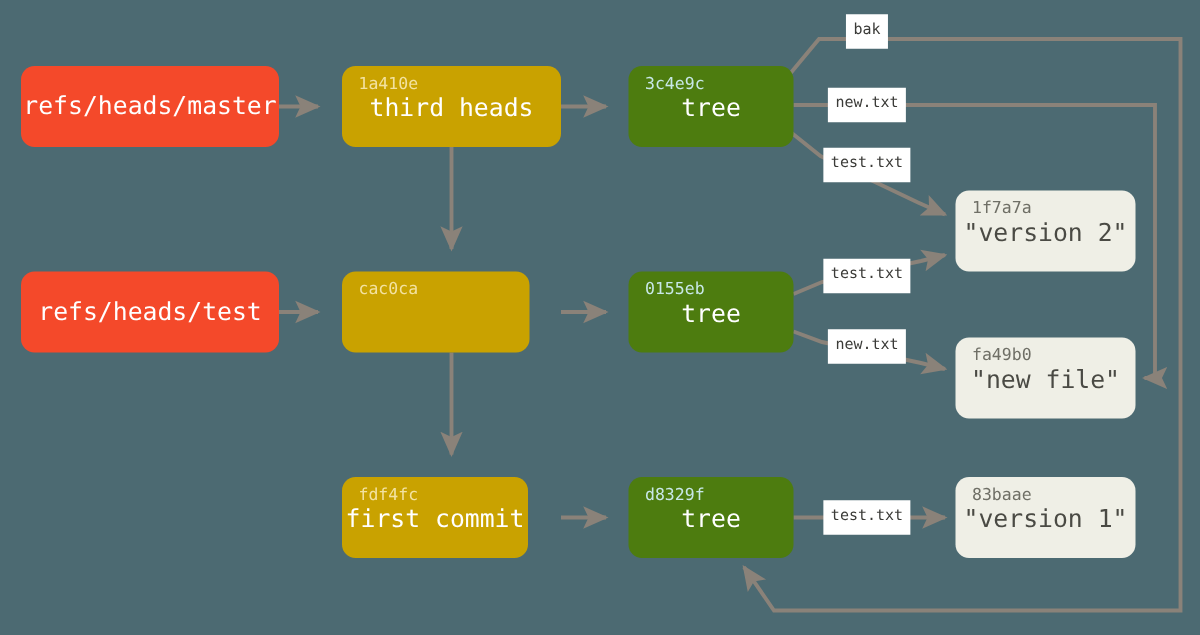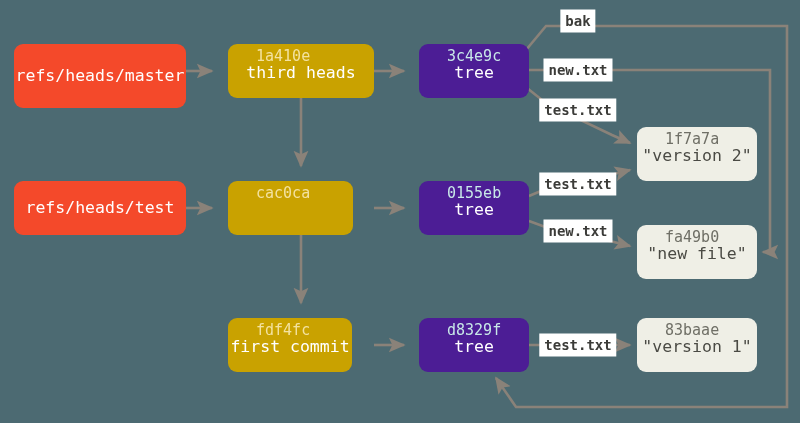--- a/index.html
+++ b/index.html
@@ -24,23 +24,23 @@
     pointer-events: none;
   }
   .node {
     position: absolute;
     border-radius: 9px;
     box-sizing: border-box;
     display: block;
   }
   .node .hash {
     position: absolute;
-    left: 28px;
+    left: 11px;
     top: 6px;
-    font-size: 15px;
+    font-size: 11px;
     line-height: 12px;
     letter-spacing: 0px;
     white-space: nowrap;
   }
   .node .label {
     position: absolute;
     left: 0;
     right: 0;
     top: 50%;
     transform: translateY(-42%);
@@ -58,46 +58,45 @@
     color: #ffffff;
   }
   .node.commit {
     background: #c9a200;
     color: #ffffff;
   }
   .node.commit .hash {
     color: #f3e2a0;
   }
   .node.tree {
-    background: #4c1d95;
+    background: #4d7c0f;
     color: #ffffff;
   }
   .node.tree .hash {
     color: #c8e8e8;
   }
   .node.blob {
     background: #efefe6;
     color: #4a4a44;
     padding-left: 10px;
   }
   .node.blob .hash {
     color: #6f6f66;
   }
   
   .edge-label {
     position: absolute;
     background: #ffffff;
     color: #3b3b38;
-    font-size: 14px;
+    font-size: 10px;
     line-height: 18px;
     padding: 2px 5px 3px 5px;
     white-space: nowrap;
     box-sizing: border-box;
     transform: translate(-50%, -50%);
-    font-weight: bold;
   }
 </style>
 </head>
 <body>
 
 <div id="canvas">
   <svg id="edges" viewBox="0 0 800 423" width="800" height="423" xmlns="http://www.w3.org/2000/svg">
     <defs>
       <marker id="arrow" viewBox="0 0 10 10" refX="9" refY="5" markerWidth="6.5" markerHeight="6.5" orient="auto-start-reverse">
         <path d="M 0 0.6 L 10 5 L 0 9.4 L 2.1 5 Z" fill="#8a8279"></path>
@@ -114,21 +113,21 @@
         <path d="M 526 50 L 546 26 L 787 26 L 787 407 L 516 407 L 496 378" marker-end="url(#arrow)"></path>
         <path d="M 529 70 L 770 70 L 770 252 L 763 252" marker-end="url(#arrow)"></path>
         <path d="M 527 88 L 547 104 L 612 135 L 630 143" marker-end="url(#arrow)"></path>
         <path d="M 529 196 L 548 188 L 614 174 L 630 170" marker-end="url(#arrow)"></path>
         <path d="M 529 221 L 548 228 L 614 242 L 630 246" marker-end="url(#arrow)"></path>
         <path d="M 529 345 L 630 345" marker-end="url(#arrow)"></path>
       </g>
   </svg>
 
   <div id="node-layer">
-      <div class="node ref" style="left: 14px; top: 44px; width: 172px; height: 64px;">
+      <div class="node ref" style="left: 14px; top: 44px; width: 172px; height: 54px;">
         <span class="label">refs/heads/master</span>
       </div>
       <div class="node ref" style="left: 14px; top: 181px; width: 172px; height: 54px;">
         <span class="label">refs/heads/test</span>
       </div>
       <div class="node commit" style="left: 228px; top: 44px; width: 146px; height: 54px;">
         <span class="hash">1a410e</span>
         <span class="label">third heads</span>
       </div>
       <div class="node commit" style="left: 228px; top: 181px; width: 125px; height: 54px;">

